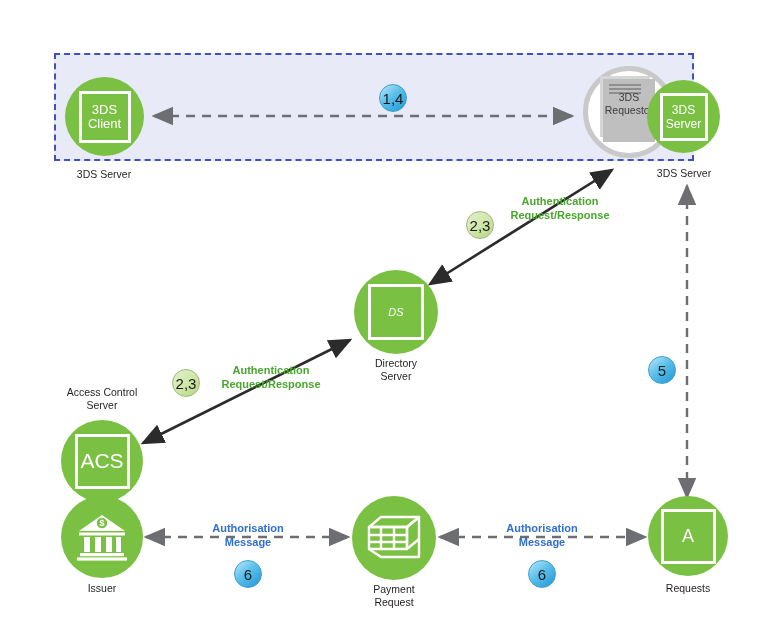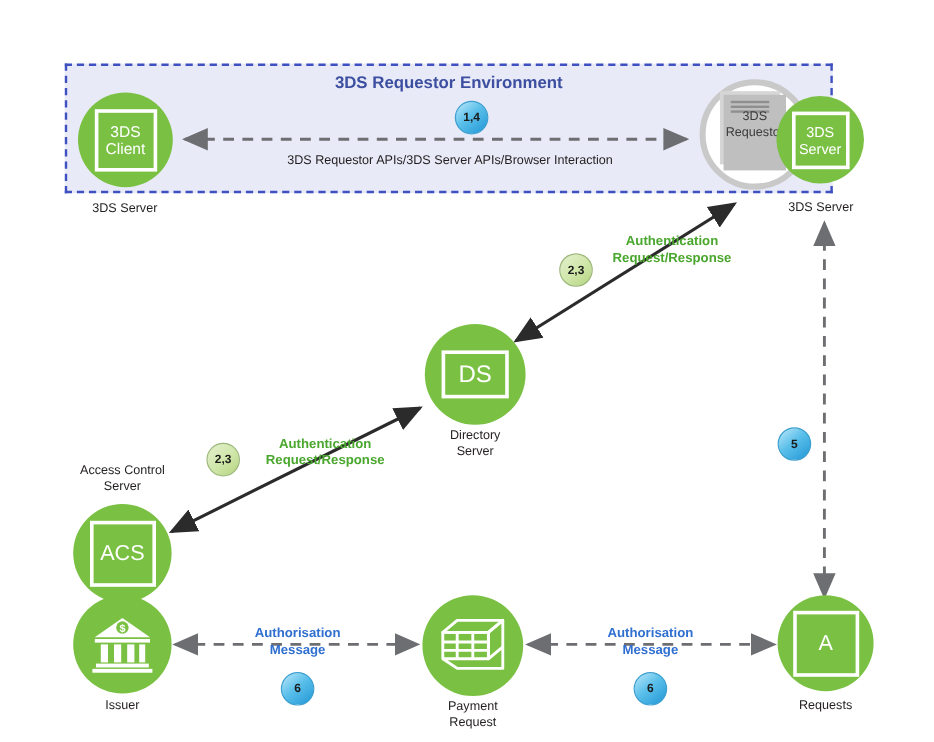--- a/index.html
+++ b/index.html
@@ -47,41 +47,39 @@
   .req-doc-txt{
     position:absolute;text-align:center;font-size:10.5px;color:#3b3b3b;line-height:13px;
   }
   .req-bars{position:absolute;}
   .req-bars i{display:block;height:2px;background:#8f8f8f;margin-bottom:2px;}
 
   
   .badge{
     position:absolute;width:28px;height:28px;border-radius:50%;
     display:flex;align-items:center;justify-content:center;
-    font-size:10px;font-weight:bold;color:#1b1b1b;box-sizing:border-box;
+    font-size:15px;font-weight:normal;color:#1b1b1b;box-sizing:border-box;
   }
   .badge.blue{background:linear-gradient(140deg,#bfe8fa 0%,#5bc0ea 45%,#2196d6 100%);border:1px solid #3c9fcf;}
   .badge.green{background:linear-gradient(140deg,#e4f0cf 0%,#cfe6a8 55%,#b5d481 100%);border:1px solid #9cb87a;}
 
   
   .elabel{position:absolute;text-align:center;font-weight:bold;line-height:14px;}
   .elabel.green{color:#4aa72e;font-size:11px;}
   .elabel.blue{color:#2f6fd0;font-size:11px;}
 
   svg.overlay{position:absolute;left:0;top:0;width:778px;height:618px;pointer-events:none;}
 </style>
 </head>
 <body>
 
 <div id="stage">
 
 
   <div class="env-box"></div>
-  <div class="env-title">3DS Requestor Environment</div>
-  <div class="env-sub">3DS Requestor APIs/3DS Server APIs/Browser Interaction</div>
 
   <svg class="overlay" viewBox="0 0 778 618">
     <defs>
       <marker id="gh-e" markerWidth="9" markerHeight="9" refX="8" refY="4.5" orient="auto">
         <path d="M0,0.6 L9,4.5 L0,8.4 Z" fill="#6d6e71"></path>
       </marker>
       <marker id="gh-s" markerWidth="9" markerHeight="9" refX="1" refY="4.5" orient="auto">
         <path d="M9,0.6 L0,4.5 L9,8.4 Z" fill="#6d6e71"></path>
       </marker>
       <marker id="bk-e" markerWidth="9" markerHeight="9" refX="8" refY="4.5" orient="auto">
@@ -127,35 +125,35 @@
 
   <div class="node" style="left:647px;top:80px;width:73px;height:73px;">
     <div class="sq" style="width:48px;height:48px;font-size:12px;">
       <span>3DS</span>
       <span>Server</span>
     </div>
   </div>
   <div class="node-label" style="left:624px;top:167px;width:120px;">3DS Server</div>
 
   <div class="node" style="left:354px;top:270px;width:84px;height:84px;">
-    <div class="sq" style="width:56px;height:40px;font-size:20px;">
+    <div class="sq" style="width:56px;height:56px;font-size:11px;font-style:italic;">
       <span>DS</span>
     </div>
   </div>
   <div class="node-label" style="left:336px;top:357px;width:120px;">
     <div>Directory</div>
     <div>Server</div>
   </div>
 
   <div class="node-label" style="left:42px;top:386px;width:120px;">
     <div>Access Control</div>
     <div>Server</div>
   </div>
   <div class="node" style="left:61px;top:420px;width:82px;height:82px;">
-    <div class="sq" style="width:55px;height:55px;font-size:18px;">
+    <div class="sq" style="width:55px;height:55px;font-size:21px;">
       <span>ACS</span>
     </div>
   </div>
 
   <div class="node" style="left:61px;top:496px;width:82px;height:82px;">
     <svg width="54" height="48" viewBox="0 0 54 48">
       <circle cx="27" cy="10" r="5.2" fill="#fff"></circle>
       <text x="27" y="13.6" font-size="8" font-weight="bold" text-anchor="middle" fill="#7ac143" font-family="'Liberation Sans',sans-serif">$</text>
       <path d="M27 2 L50 18 L4 18 Z" fill="#fff"></path>
       <circle cx="27" cy="10" r="5.2" fill="#7ac143"></circle>

